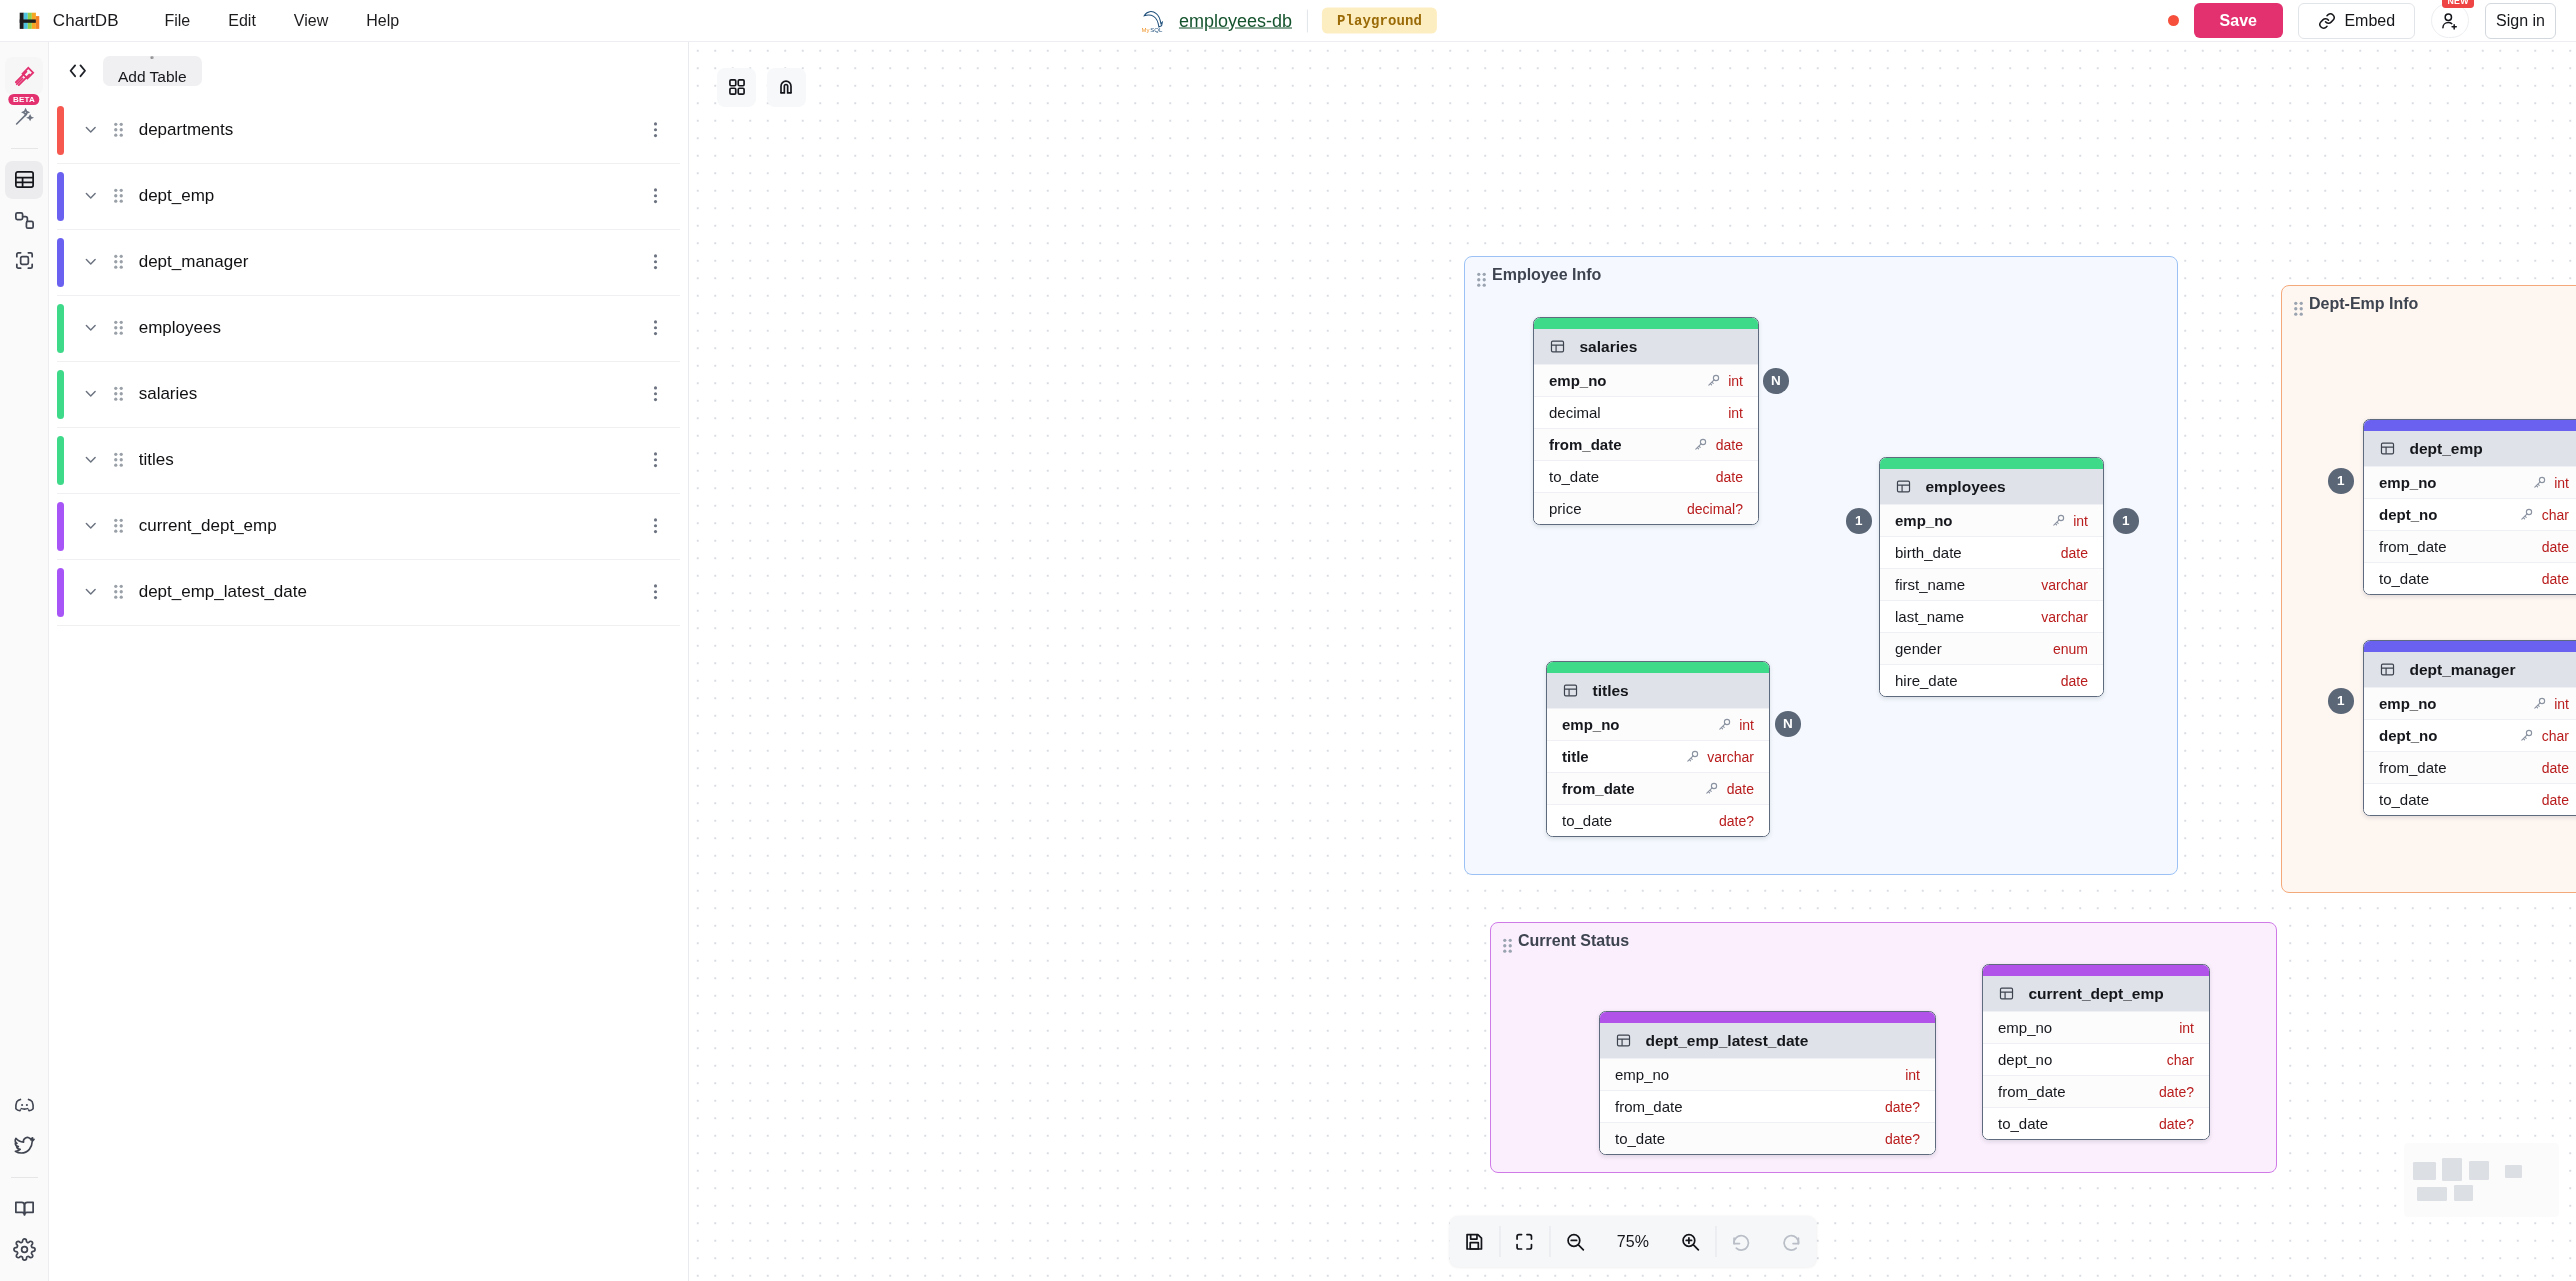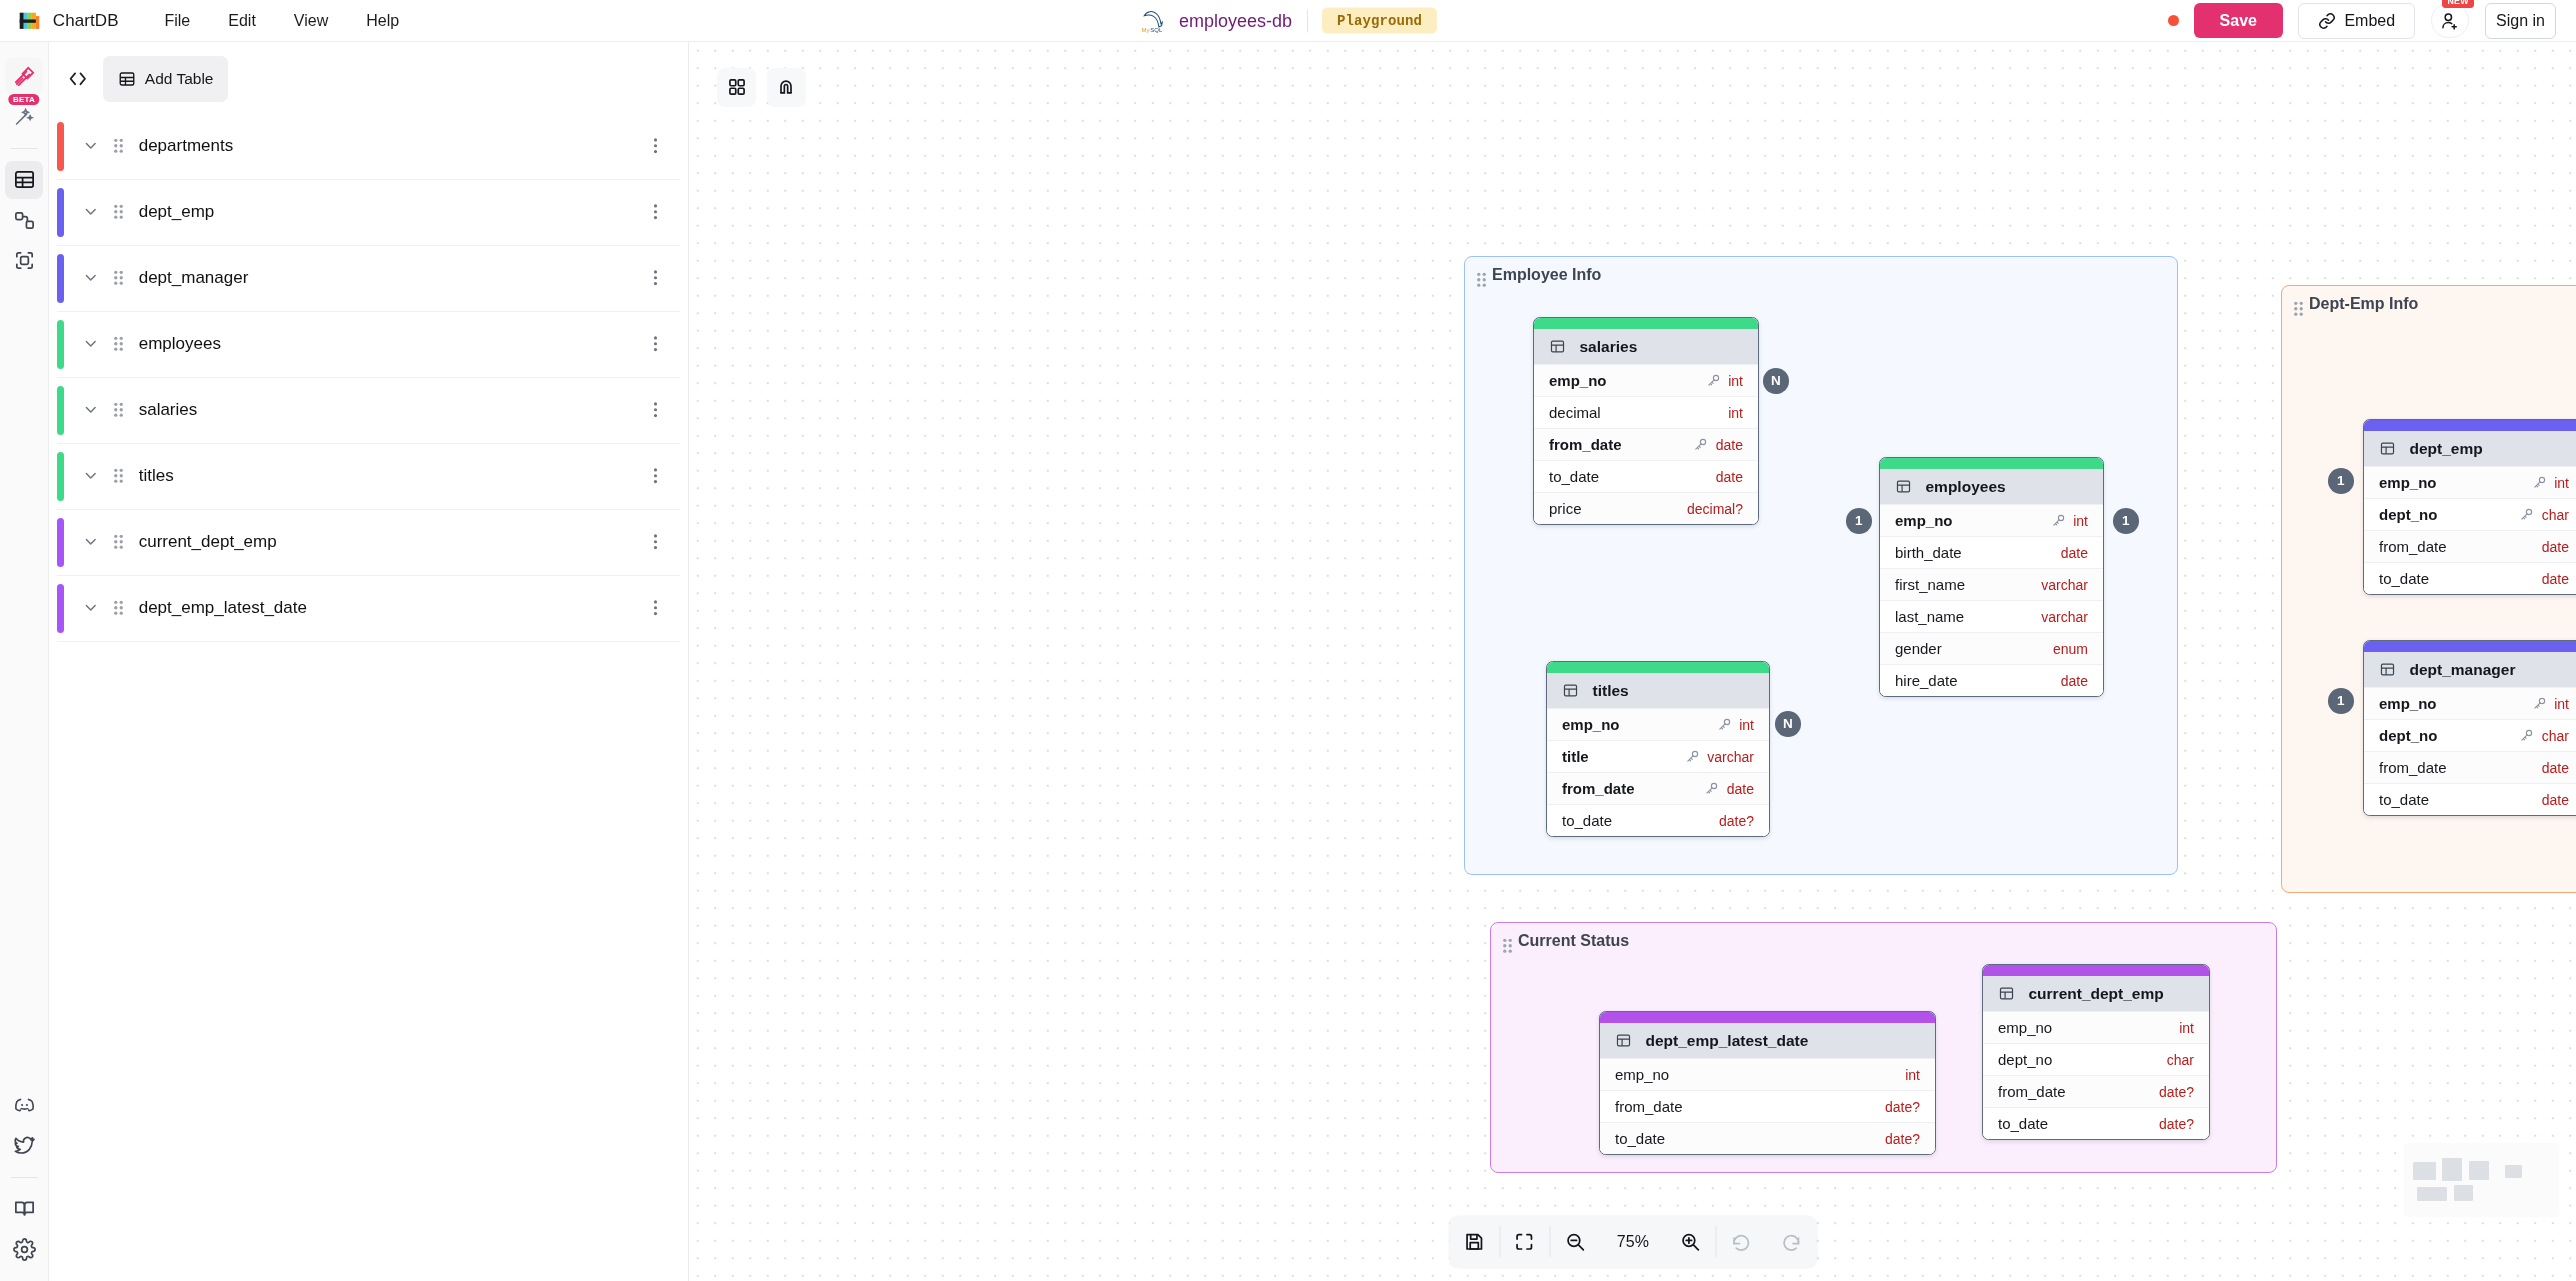--- a/index.html
+++ b/index.html
@@ -26,21 +26,21 @@
   .menu { display: flex; align-items: center; gap: 14px; margin-left: 23px; }
   .menu-item {
     font-size: 16px; color: #1c1c1f; padding: 4.7px 12px; border-radius: 4.7px; cursor: default;
   }
 
   .center-title {
     position: absolute; left: 50%; top: 50%; transform: translate(-50%,-50%);
     display: flex; align-items: center; gap: 12px;
   }
   .db-icon { width: 28px; height: 27px; }
-  .db-title { font-size: 18px; color: #701a75; font-weight: 400; }
+  .db-title { font-size: 18px; color: #14532d; font-weight: 400; text-decoration: underline; }
   .title-sep { width: 0.7px; height: 23px; background: #e2e5e9; margin: 0 2.7px; }
   .badge-playground {
     background: #fdeec2; color: #9a6a06; font-size: 14px; font-weight: 700;
     padding: 4.7px 15px; border-radius: 5.4px; letter-spacing: 0.1px; font-family: Liberation Mono, monospace;
   }
 
   .top-right { margin-left: auto; display: flex; align-items: center; gap: 15px; padding-right: 20px; }
   .dot-dirty { width: 11.5px; height: 11.5px; border-radius: 50%; background: #f6503c; }
   .btn-save {
     background: #e3306e; color: #ffffff; font-size: 16px; font-weight: 700;
@@ -106,24 +106,25 @@
     width: 27px; height: 27px; display: flex; align-items: center; justify-content: center;
     color: #1f2228; cursor: pointer; flex: none;
   }
   .filter-input {
     flex: 1; height: 42px; border: 0.7px solid #e4e6ea; border-radius: 6.7px;
     padding: 0 13.5px; font-size: 15.5px; color: #111; background: #fff;
     font-family: "Liberation Sans", sans-serif;
   }
   .filter-input::placeholder { color: #9aa0a8; }
   .btn-addtable {
-    height: 46px; background: #f0f0f2; border: none; border-radius: 6.7px;
+    height: 30px; background: #f0f0f2; border: none; border-radius: 6.7px;
     display: flex; align-items: center; gap: 8.8px; padding: 0 15px;
     font-size: 15.5px; color: #16171b; cursor: pointer;
     font-family: "Liberation Sans", sans-serif;
+    flex-direction: column;
   }
   .table-list { flex: 1; overflow: hidden; padding: 0 8px; }
   .tl-row {
     display: flex; align-items: center; height: 66px;
     border-bottom: 0.7px solid #f0f0f2; position: relative; cursor: pointer;
     padding-left: 20px;
   }
   .tl-bar { position: absolute; left: 0; top: 8px; bottom: 8px; width: 7.4px; border-radius: 4px; }
   .tl-chev { width: 28px; display: flex; align-items: center; justify-content: center; color: #6b7280; }
   .tl-grip { width: 27px; display: flex; align-items: center; justify-content: center; color: #9aa0a8; }

